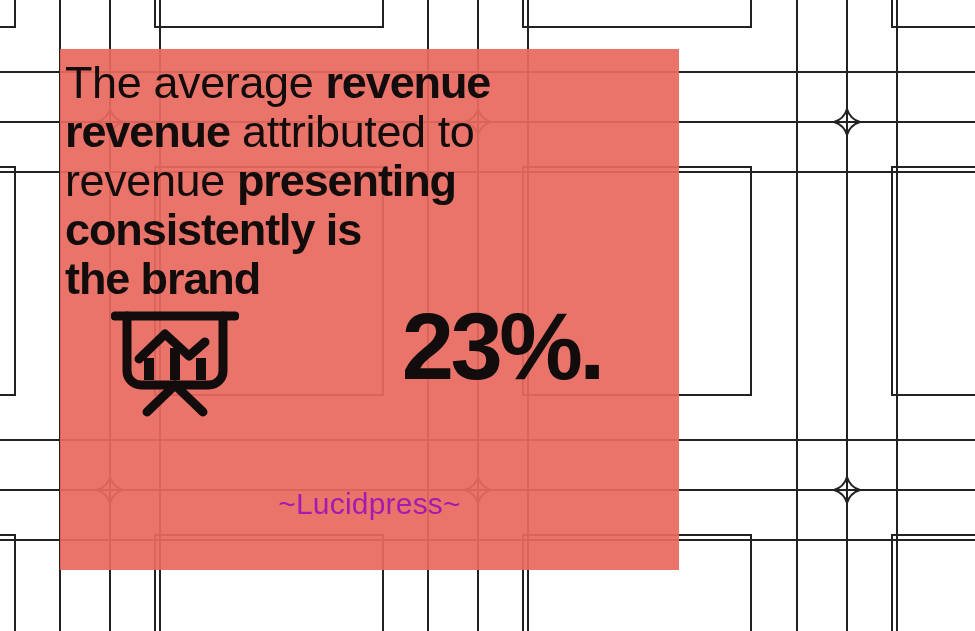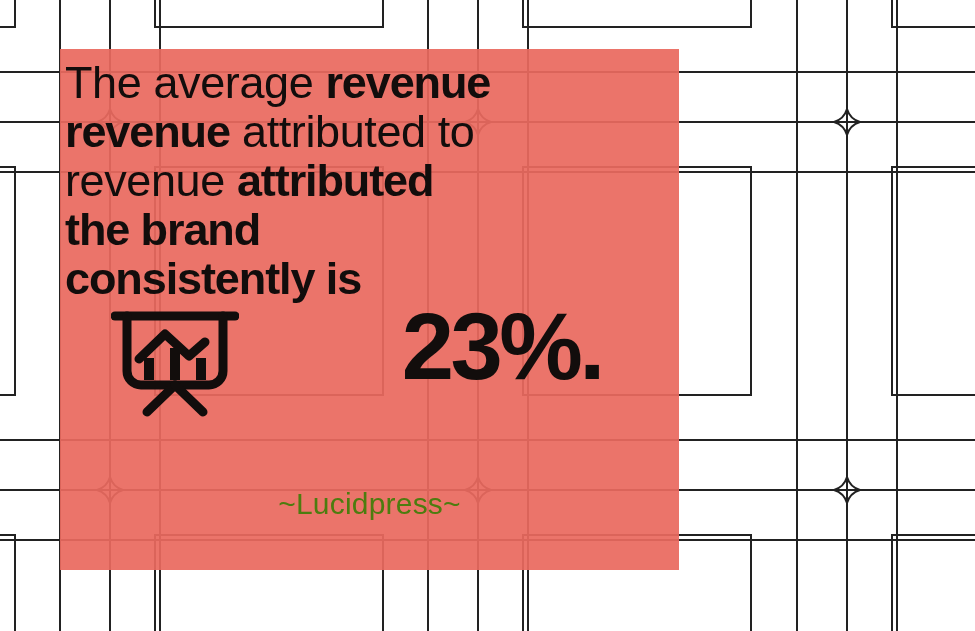--- a/index.html
+++ b/index.html
@@ -163,27 +163,27 @@
   <div id="quote-panel" style="opacity: 0.93; background: rgb(233, 105, 95);"></div>
 
   <div id="quote-text" style="color: rgb(18, 13, 12);">
     <span class="qline">
       <span>The average </span><span class="b">revenue</span>
     </span>
     <span class="qline">
       <span class="b">revenue</span><span> attributed to</span>
     </span>
     <span class="qline">
-      <span>revenue </span><span class="b">attributed</span>
+      <span>revenue </span><span class="b">presenting</span>
+    </span>
+    <span class="qline">
+      <span class="b">consistently is</span>
     </span>
     <span class="qline">
       <span class="b">the brand</span>
-    </span>
-    <span class="qline">
-      <span class="b">consistently is</span>
     </span>
   </div>
 
   <div id="stat-row">
 
     <svg id="chart-icon" viewBox="0 0 128 108" aria-hidden="true">
       <g fill="none" stroke="#120d0c" stroke-width="9" stroke-linecap="round" stroke-linejoin="round">
 
         <line x1="4" y1="7" x2="124" y2="7"></line>
 
@@ -197,15 +197,15 @@
       <g fill="#120d0c">
         <rect x="33" y="49" width="10" height="22"></rect>
         <rect x="59" y="39" width="10" height="32"></rect>
         <rect x="85" y="49" width="10" height="22"></rect>
       </g>
     </svg>
 
     <div id="stat-value" style="color: rgb(18, 13, 12);">23%.</div>
   </div>
 
-  <div id="attribution" style="color: #4d7c0f;">~Lucidpress~</div>
+  <div id="attribution" style="color: #a21caf;">~Lucidpress~</div>
 
 </div>
 
 </body></html>

